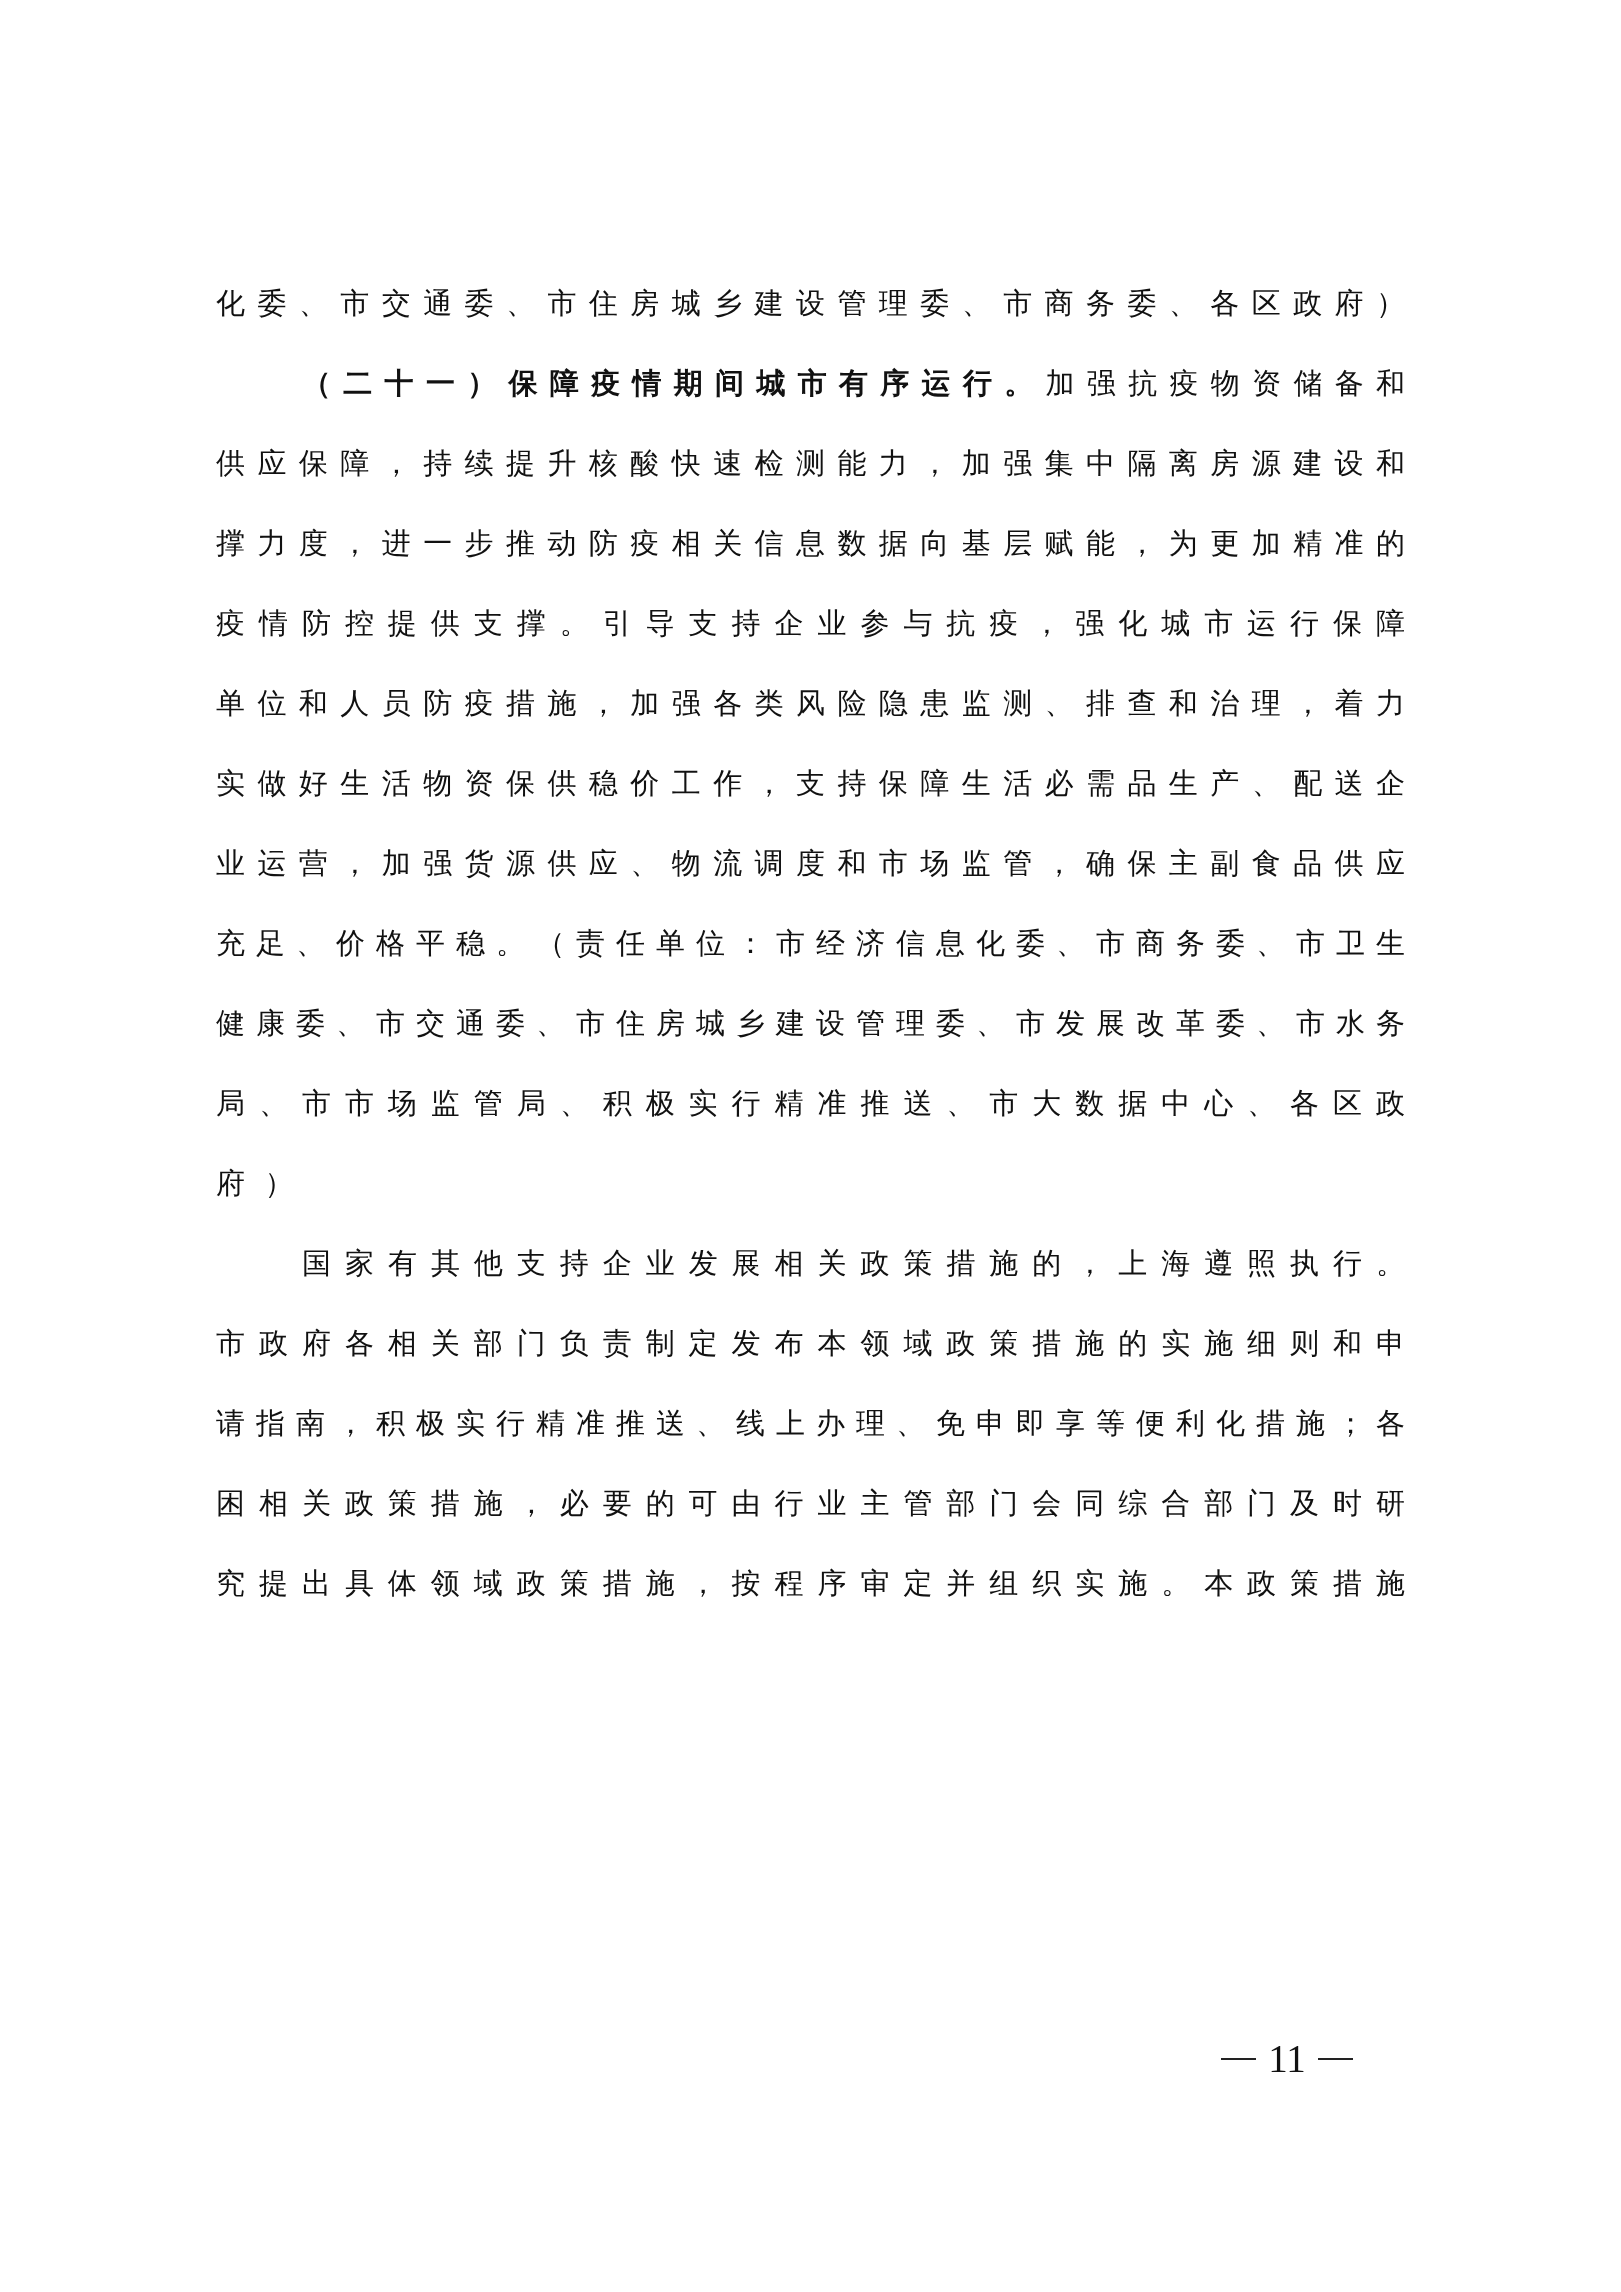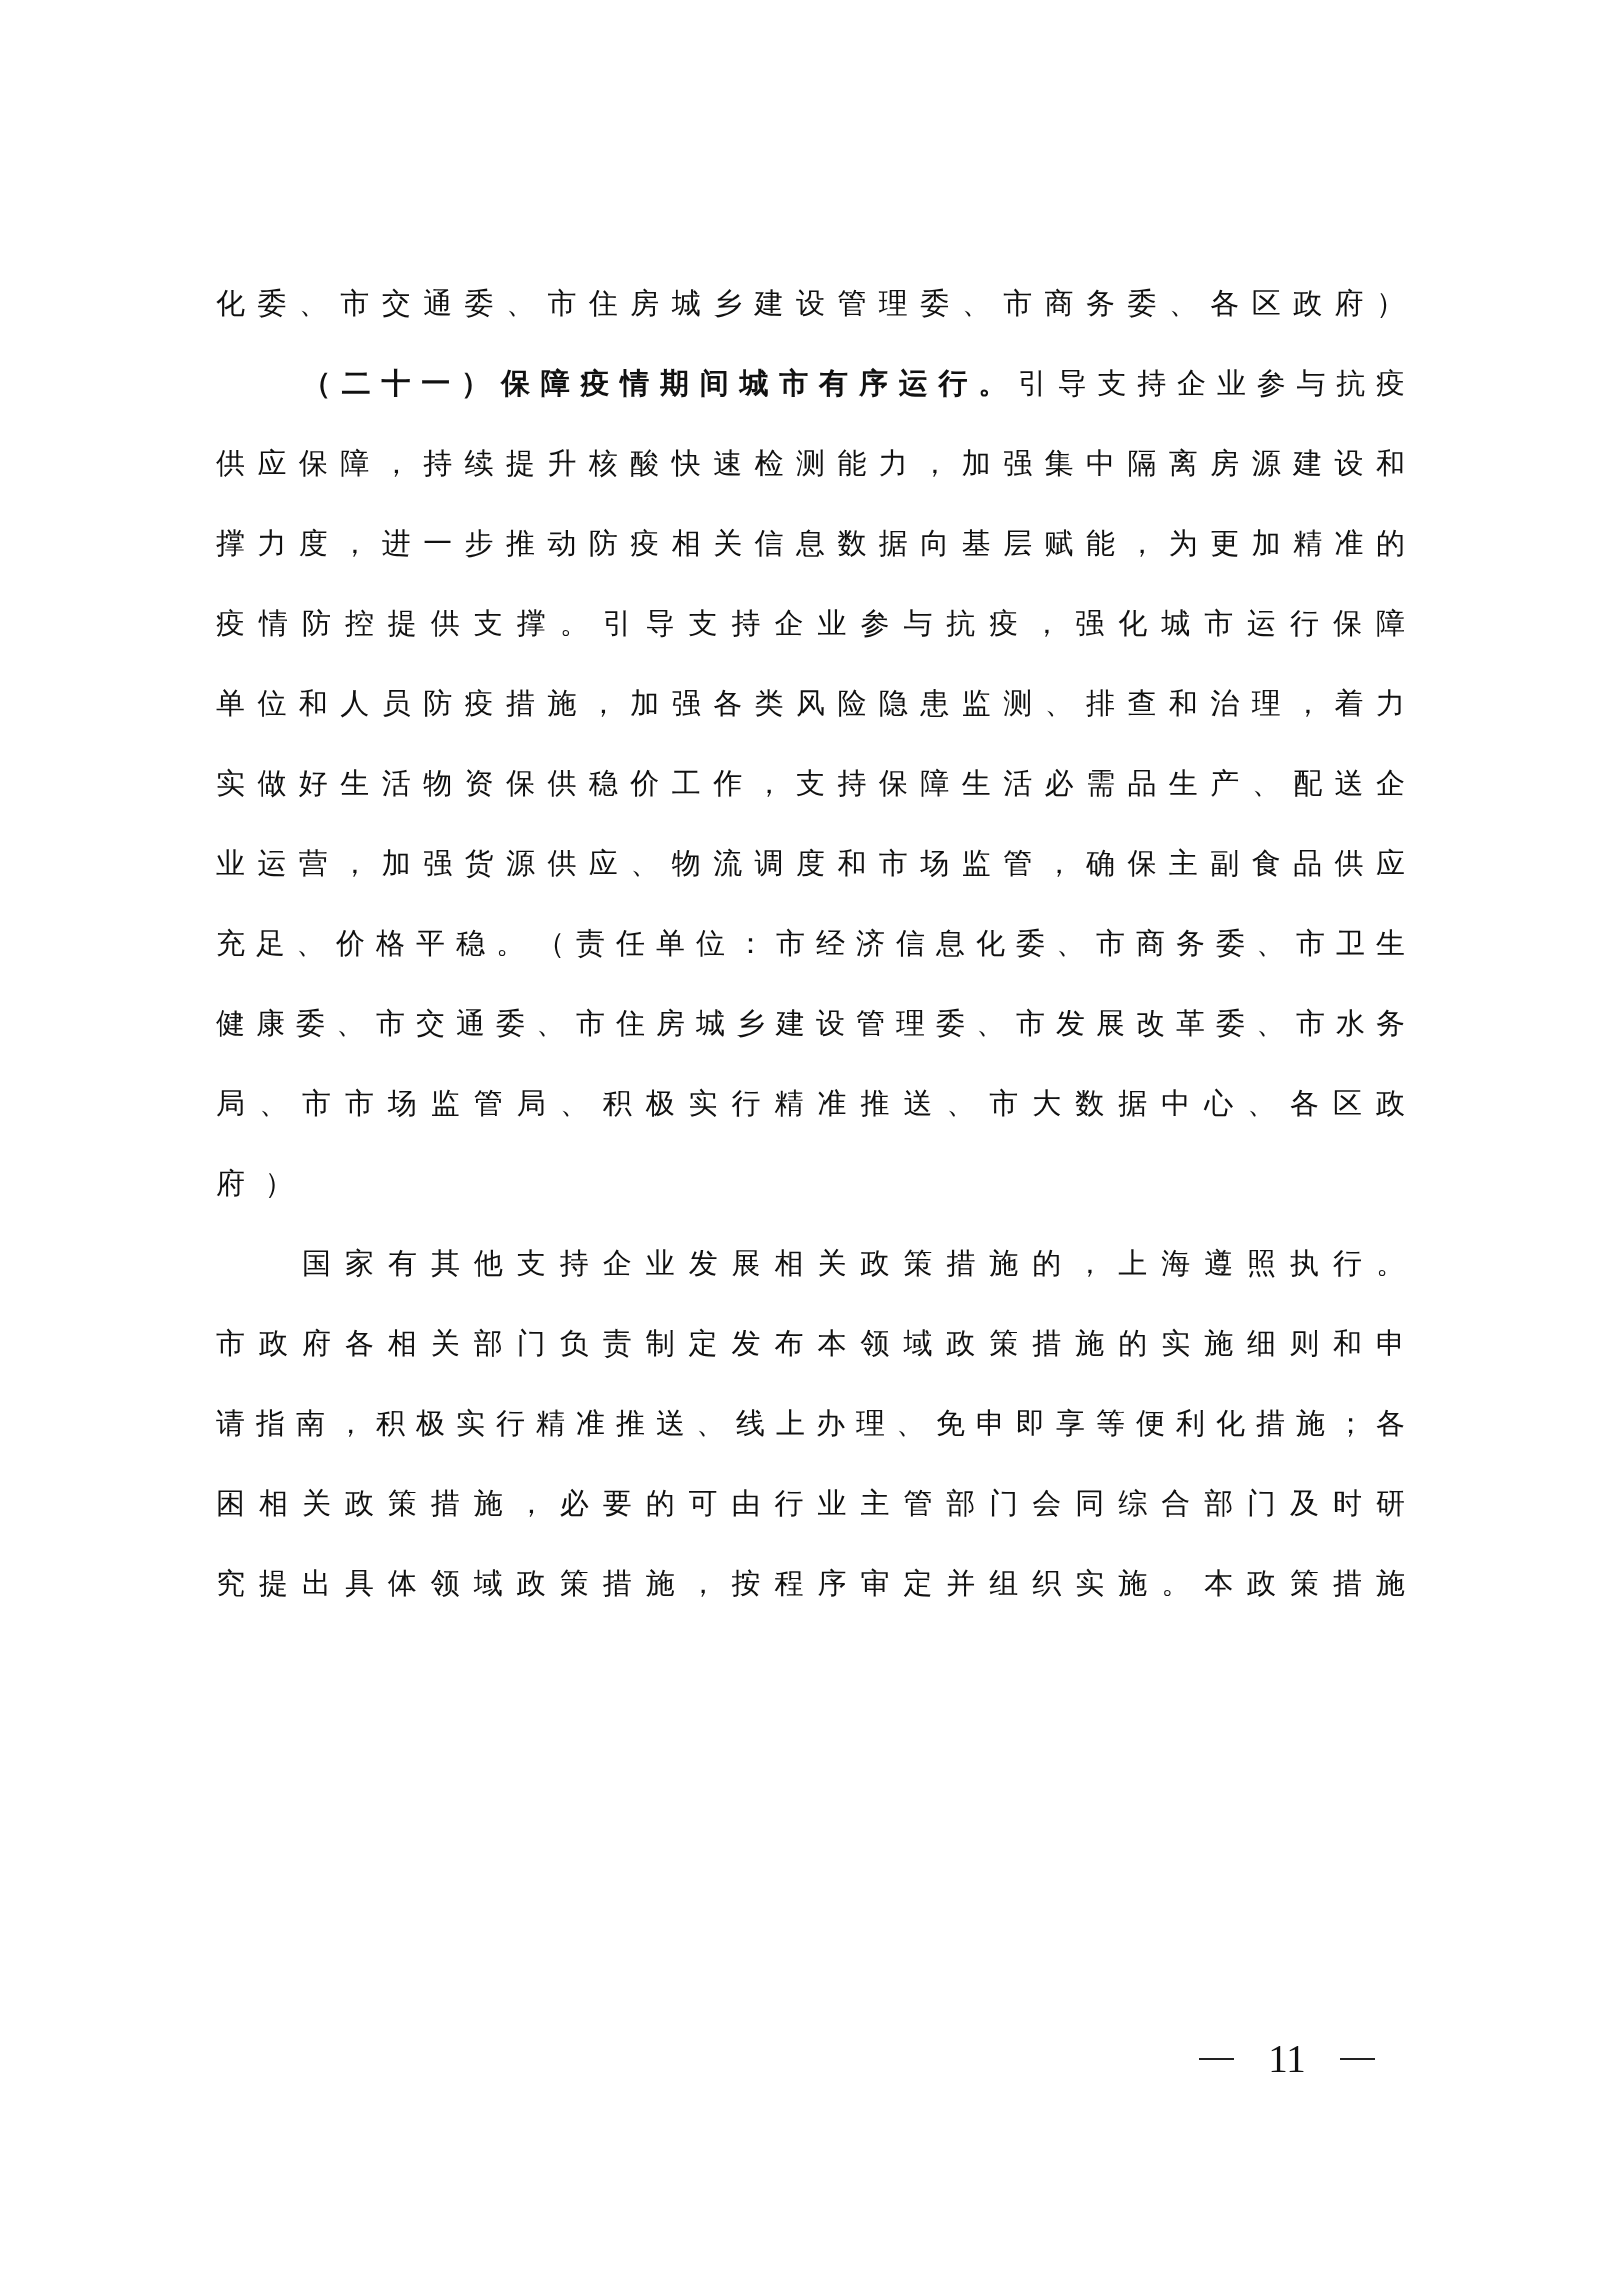--- a/index.html
+++ b/index.html
@@ -53,40 +53,40 @@
     font-weight: bold;
   }
   .page-number {
     position: absolute;
     left: 1199px;
     top: 2037px;
     width: 176px;
     height: 43px;
     display: flex;
     align-items: center;
-    justify-content: space-between;
+    justify-content: center;
     font-family: "Liberation Serif", "DejaVu Serif", serif;
     font-size: 39px;
     color: #111111;
     gap: 12px;
   }
   .dash {
     display: inline-block;
     width: 35px;
     height: 2px;
     background: #222222;
   }
 </style>
 </head>
 <body>
 
 <div class="page">
   <div class="body-text">
     <div class="line">化委、市交通委、市住房城乡建设管理委、市商务委、各区政府）</div>
-    <div class="line indent"><span class="heading-seg">（二十一）保障疫情期间城市有序运行。</span><span>引导支持企业参与抗疫</span></div>
+    <div class="line indent"><span class="heading-seg">（二十一）保障疫情期间城市有序运行。</span><span>加强抗疫物资储备和</span></div>
     <div class="line">供应保障，持续提升核酸快速检测能力，加强集中隔离房源建设和</div>
     <div class="line">撑力度，进一步推动防疫相关信息数据向基层赋能，为更加精准的</div>
     <div class="line">疫情防控提供支撑。引导支持企业参与抗疫，强化城市运行保障</div>
     <div class="line">单位和人员防疫措施，加强各类风险隐患监测、排查和治理，着力</div>
     <div class="line">实做好生活物资保供稳价工作，支持保障生活必需品生产、配送企</div>
     <div class="line">业运营，加强货源供应、物流调度和市场监管，确保主副食品供应</div>
     <div class="line">充足、价格平稳。（责任单位：市经济信息化委、市商务委、市卫生</div>
     <div class="line">健康委、市交通委、市住房城乡建设管理委、市发展改革委、市水务</div>
     <div class="line">局、市市场监管局、积极实行精准推送、市大数据中心、各区政</div>
     <div class="line last">府）</div>

